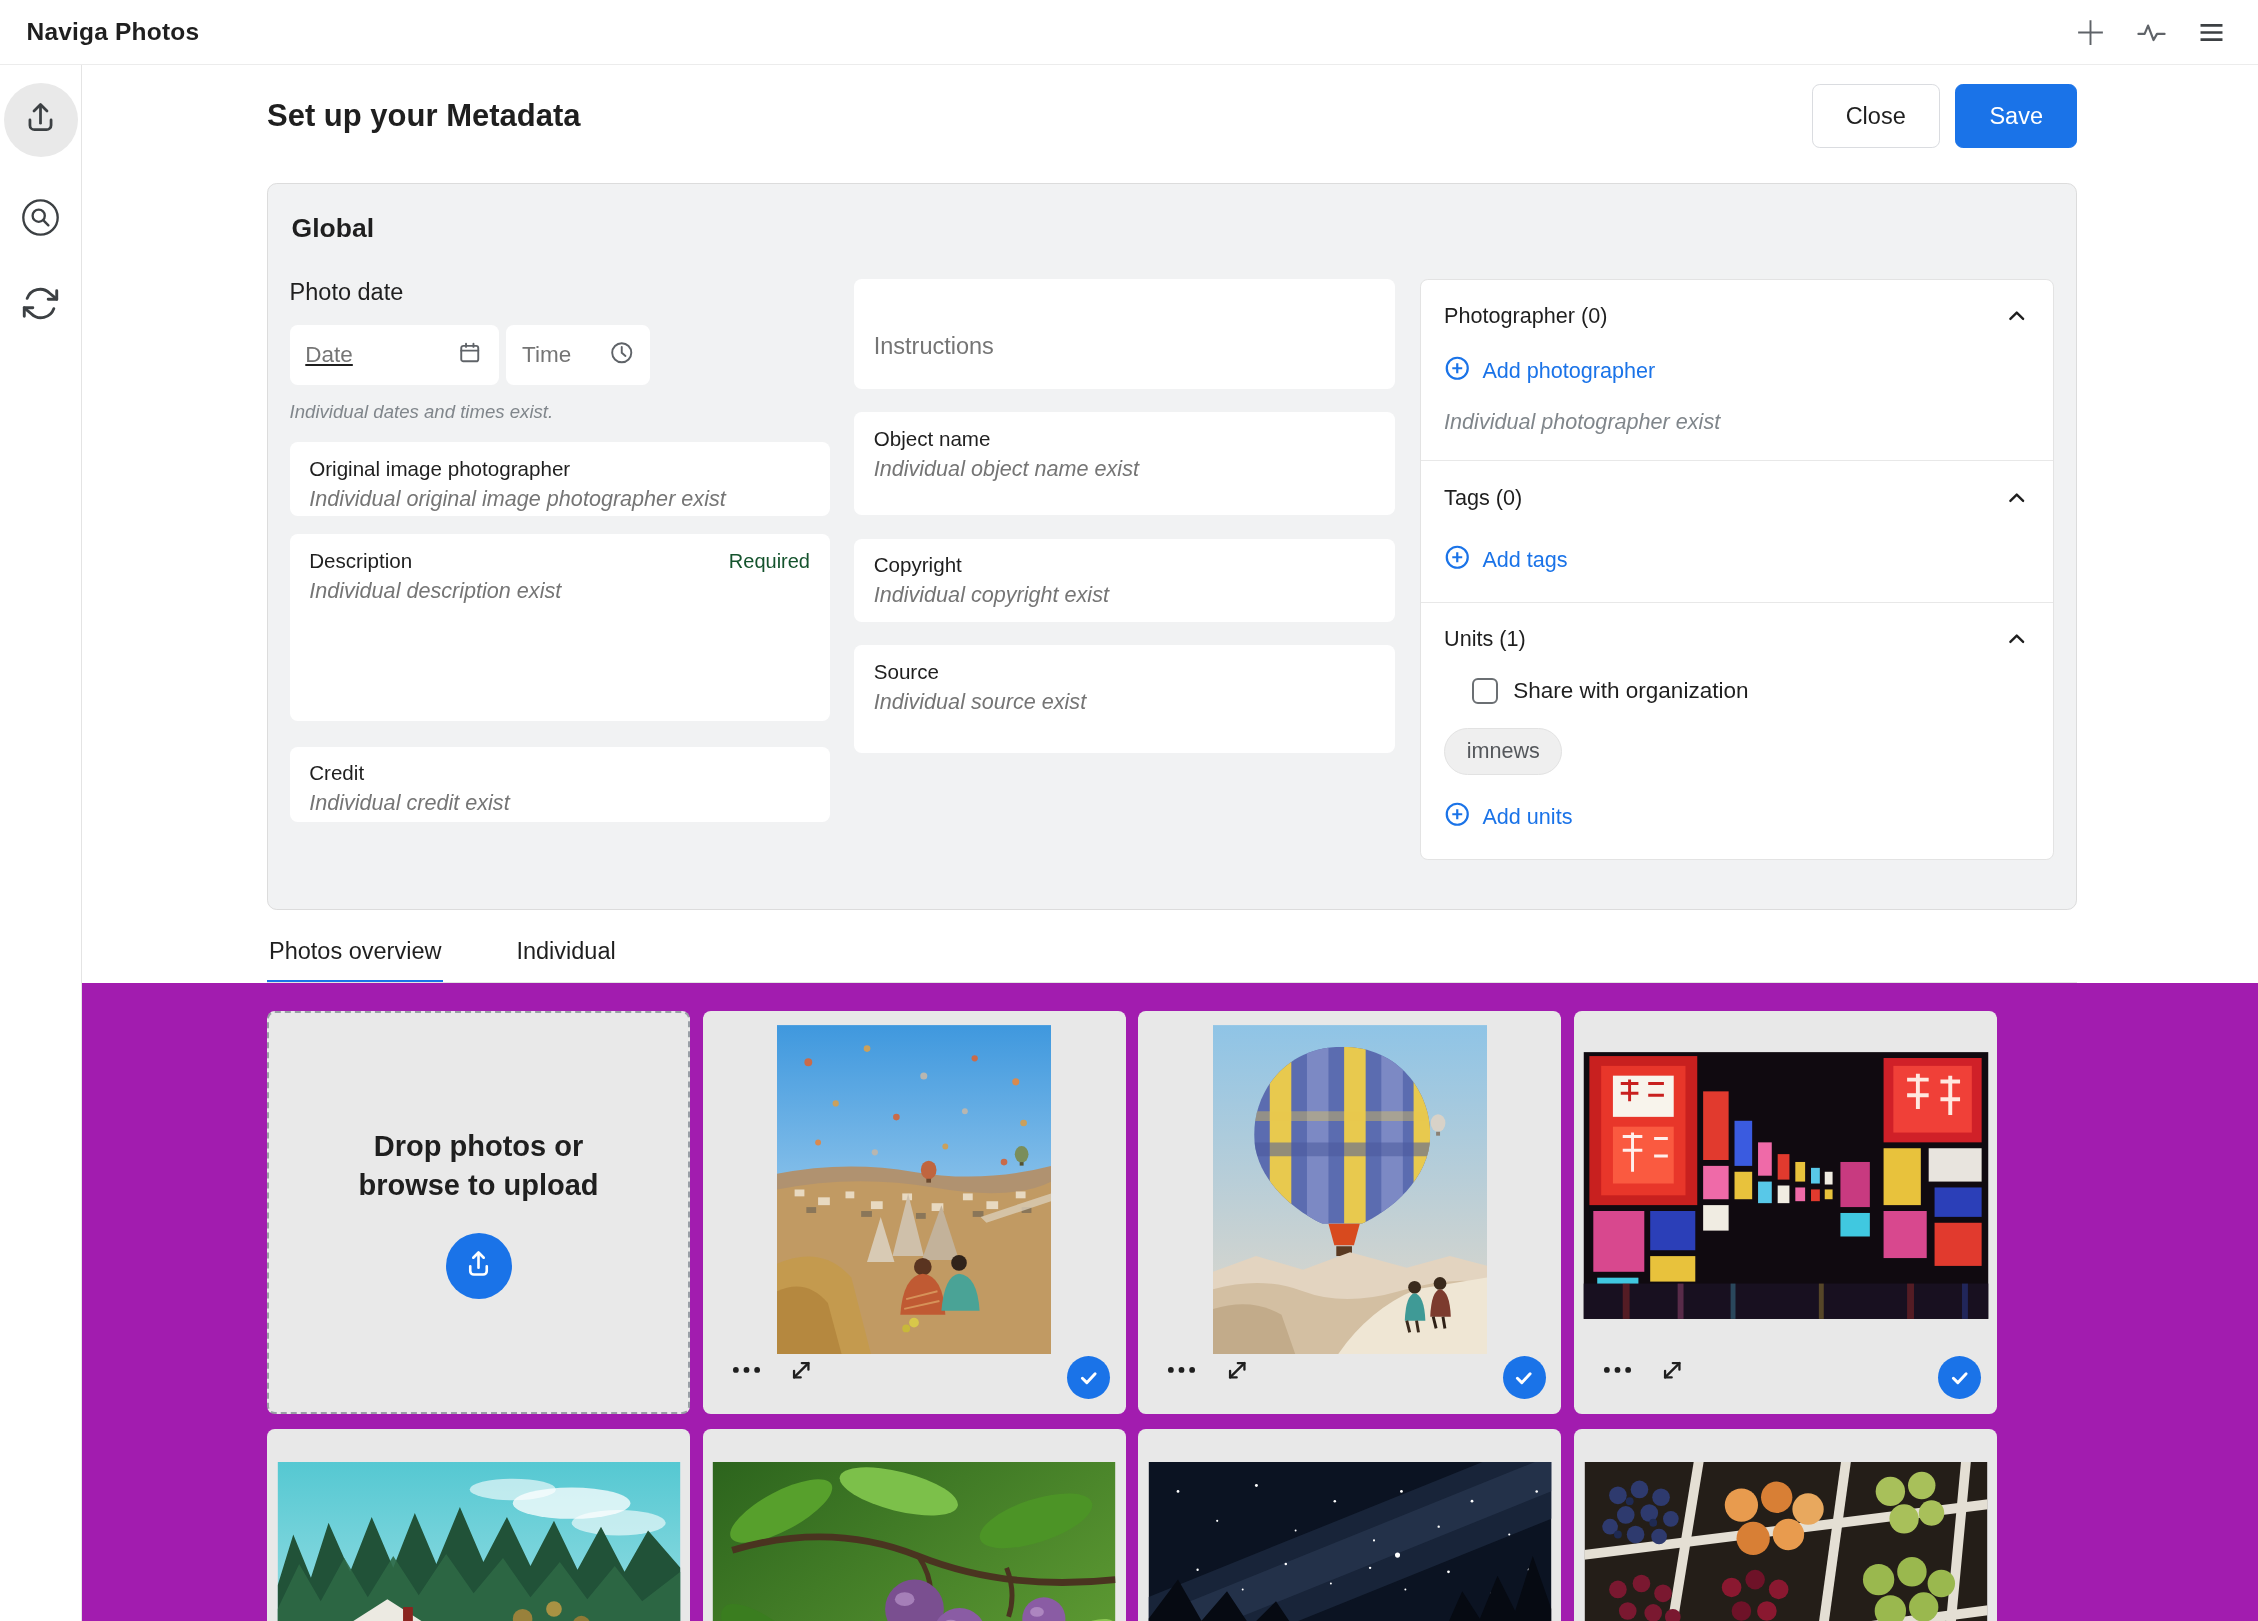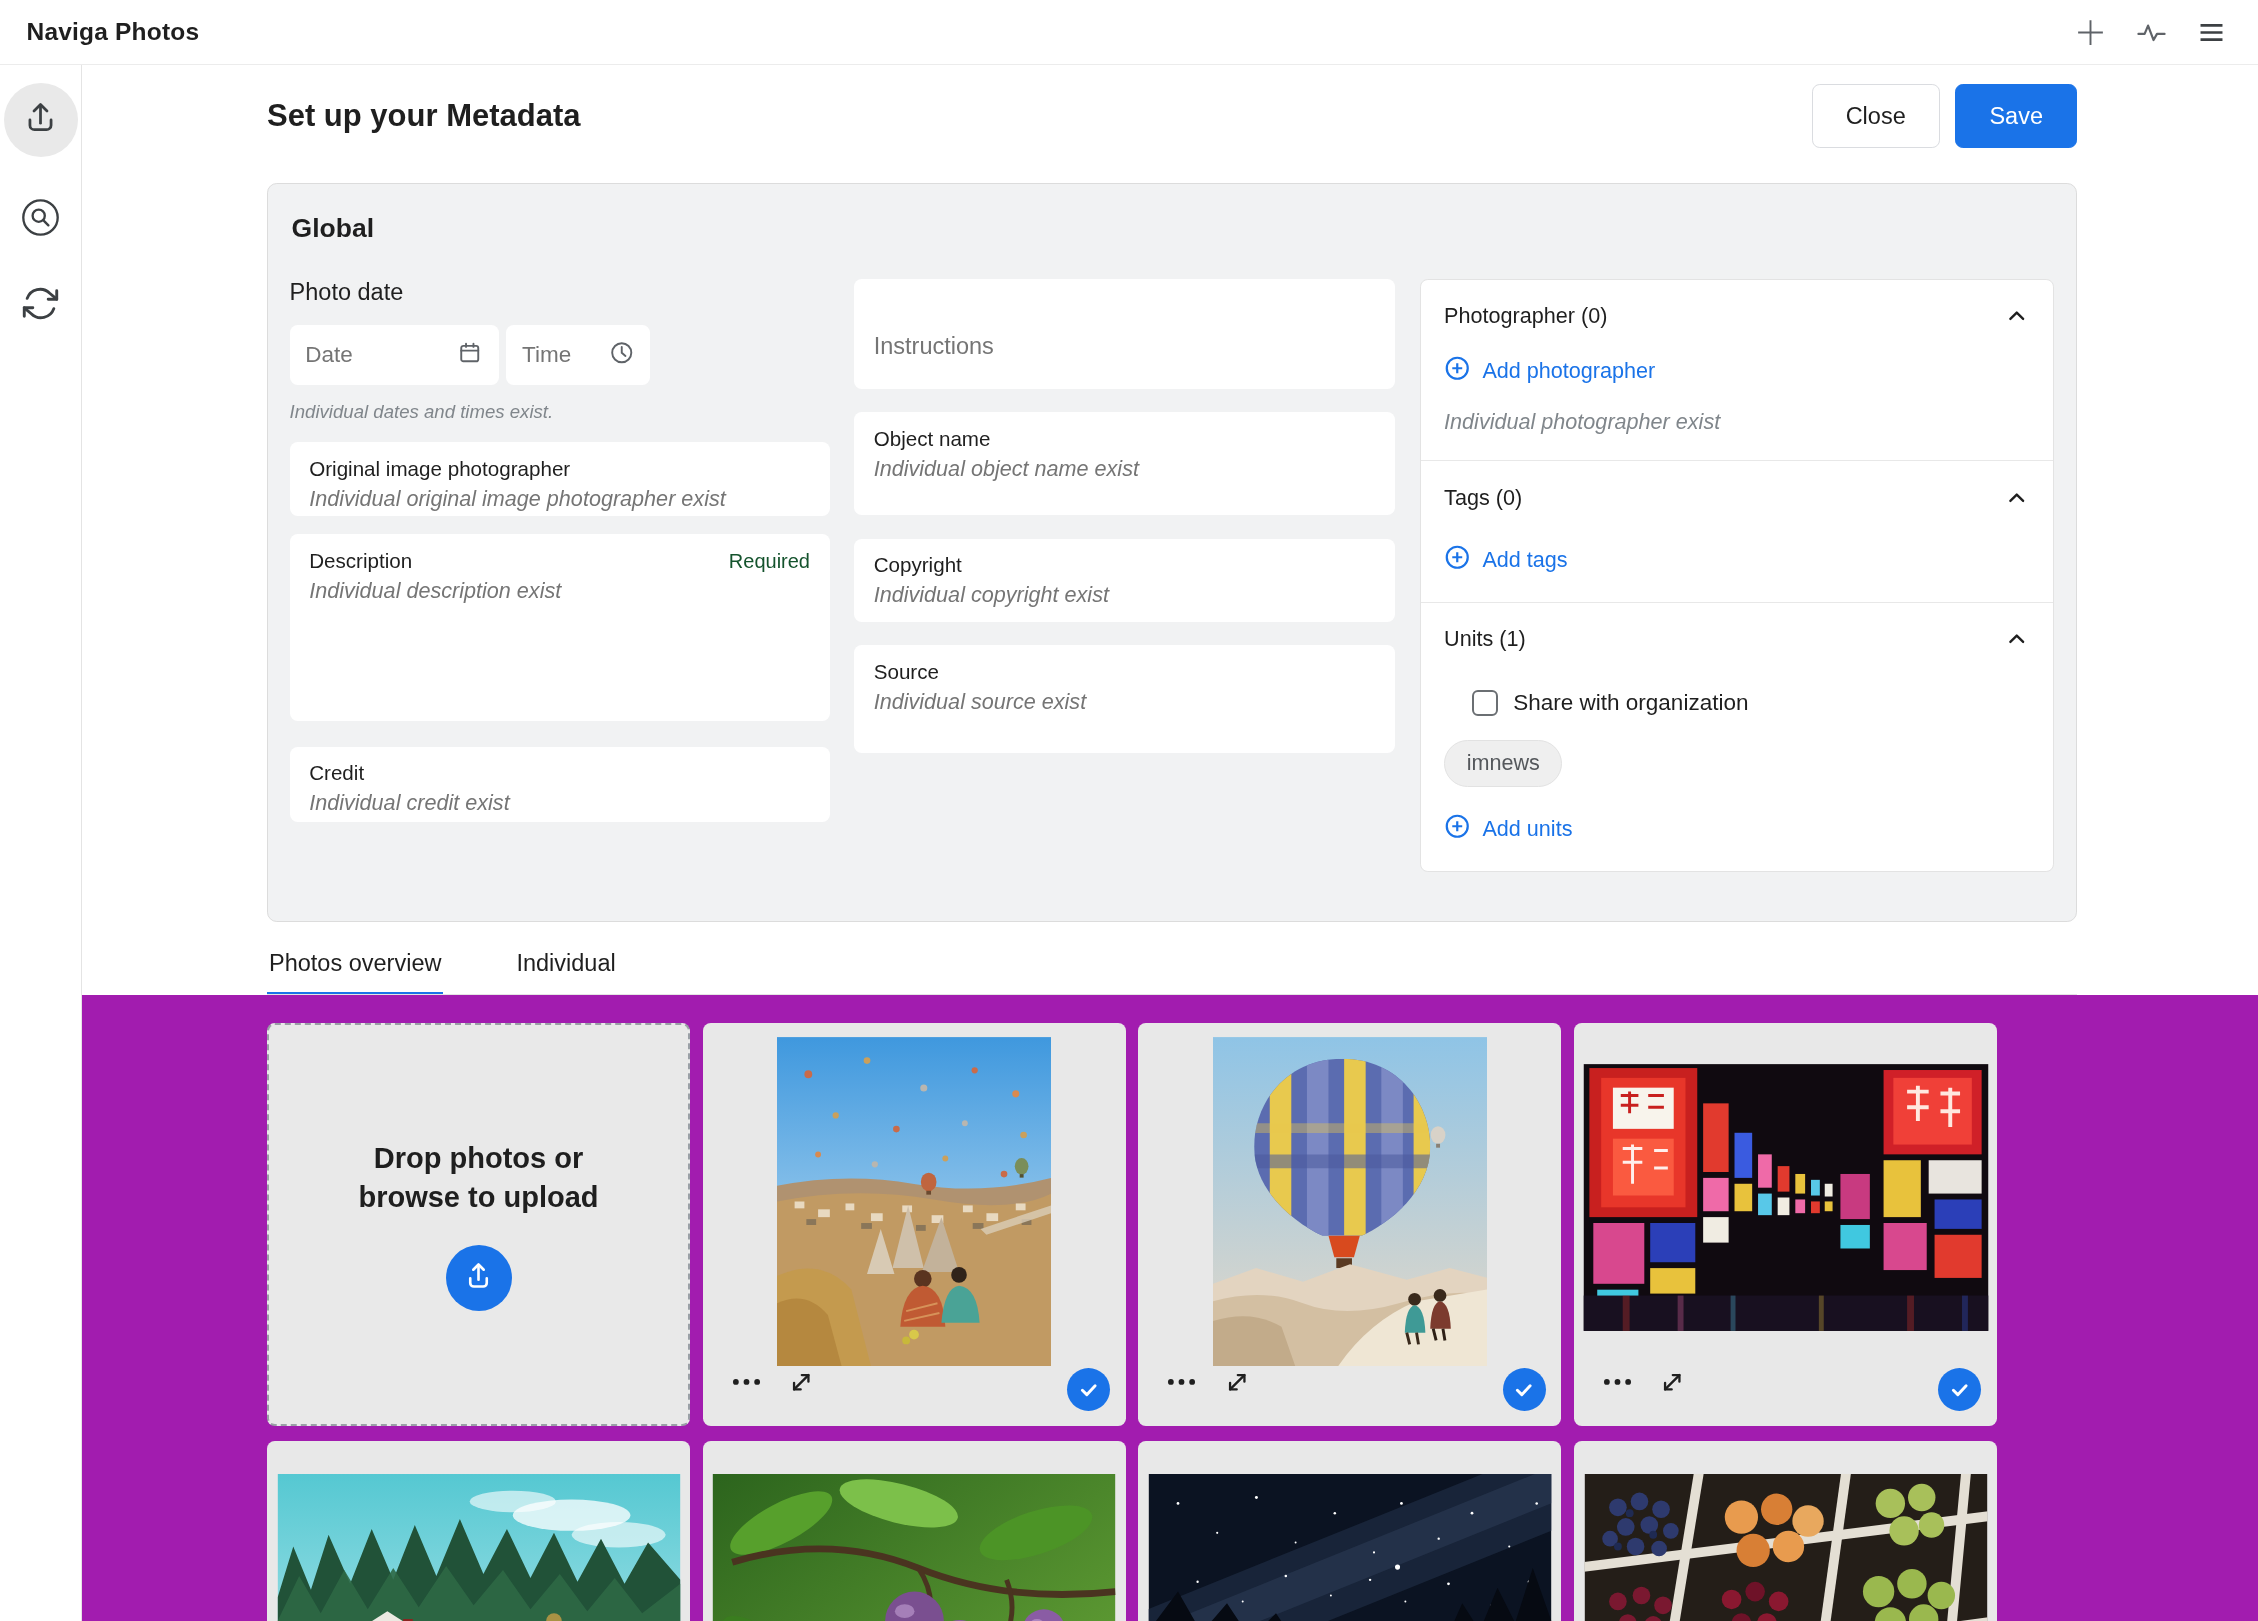--- a/index.html
+++ b/index.html
@@ -39,21 +39,21 @@
   .global-title { font-size:26.5px; font-weight:bold; padding-left:2px; }
   .global-cols { margin-top:35px; display:grid; grid-template-columns:540px 541px 1fr; gap:0 24.5px; align-items:start; }
 
   .field-label-lg { font-size:23.5px; color:#1f1f1f; }
   .date-row { margin-top:19.6px; display:flex; gap:7.8px; }
   .pill-input { background:#fff; border:none; border-radius:7.8px; height:60px; display:flex; align-items:center;
                 padding:0 15.7px; gap:9.8px; }
   .pill-input input { border:none; outline:none; font-size:22.5px; width:100%; background:transparent;
                       font-family:inherit; color:#1f1f1f; }
   .pill-input input::placeholder { color:#757575; opacity:1; }
-  .date-box { width:209px; } .time-box { width:144px; }
+  .date-box { width:209px;text-decoration:underline; } .time-box { width:144px; }
   .hint { margin-top:15.7px; font-size:18.6px; font-style:italic; color:#80868b; }
 
   .card { background:#fff; border-radius:7.8px; padding:14.7px 19.6px; }
   .card .label-row { display:flex; justify-content:space-between; align-items:baseline; }
   .card .label { font-size:20.6px; font-weight:500; color:#1f1f1f; }
   .card .required { font-size:20px; color:#14532d; }
   .card .ph { margin-top:5px; font-size:21.6px; font-style:italic; color:#757575; }
   .mt20 { margin-top:19.6px; } .mt18 { margin-top:17.6px; } .mt26 { margin-top:25.5px; } .mt24 { margin-top:23.5px; }
   .h75 { height:74px; } .h191 { height:187px; } .h77 { height:75px; }
   .h112 { height:110px; } .h105 { height:103px; } .h85 { height:83px; } .h110 { height:108px; }
@@ -62,21 +62,21 @@
   
   .side-panel { background:#fff; border:1px solid #e3e3e3; border-radius:7.8px; overflow:hidden; }
   .sp-section { padding:23.5px 23.5px 25.5px 23.5px; }
   .sp-section + .sp-section { border-top:1px solid #e8e8e8; }
   .sp-head { display:flex; align-items:center; justify-content:space-between; }
   .sp-title { font-size:21.6px; font-weight:500; }
   .chev { width:25.5px; height:25.5px; cursor:pointer; }
   .add-link { margin-top:25.5px; display:flex; align-items:center; gap:11.8px; color:#1a73e8;
               font-size:21.6px; font-weight:500; cursor:pointer; }
   .sp-hint { margin-top:21.6px; font-size:21.6px; font-style:italic; color:#80868b; }
-  .check-row { margin-top:38px; display:flex; align-items:center; gap:15.7px; font-size:22.5px; cursor:pointer;padding-left:28px; }
+  .check-row { margin-top:26px; display:flex; align-items:center; gap:15.7px; font-size:22.5px; cursor:pointer;padding-left:28px; }
   .checkbox { width:25.5px; height:25.5px; border:2.5px solid #6b6f73; border-radius:5.9px; background:#fff; flex:none; }
   .chip { display:inline-block; margin-top:23.5px; background:#efefef; border:1px solid #e2e2e2; color:#55585c;
           font-size:21.6px; padding:9.8px 21.6px; border-radius:23.5px; }
 
   
   .tabs { margin-top:28px; display:flex; gap:71px; border-bottom:1px solid #e4e4e4; }
   .tab { font-size:23.5px; font-weight:500; padding:0 2px 15.7px 2px; cursor:pointer; color:#1f1f1f; }
   .tab.active { border-bottom:2.9px solid #1a73e8; }
 
   

